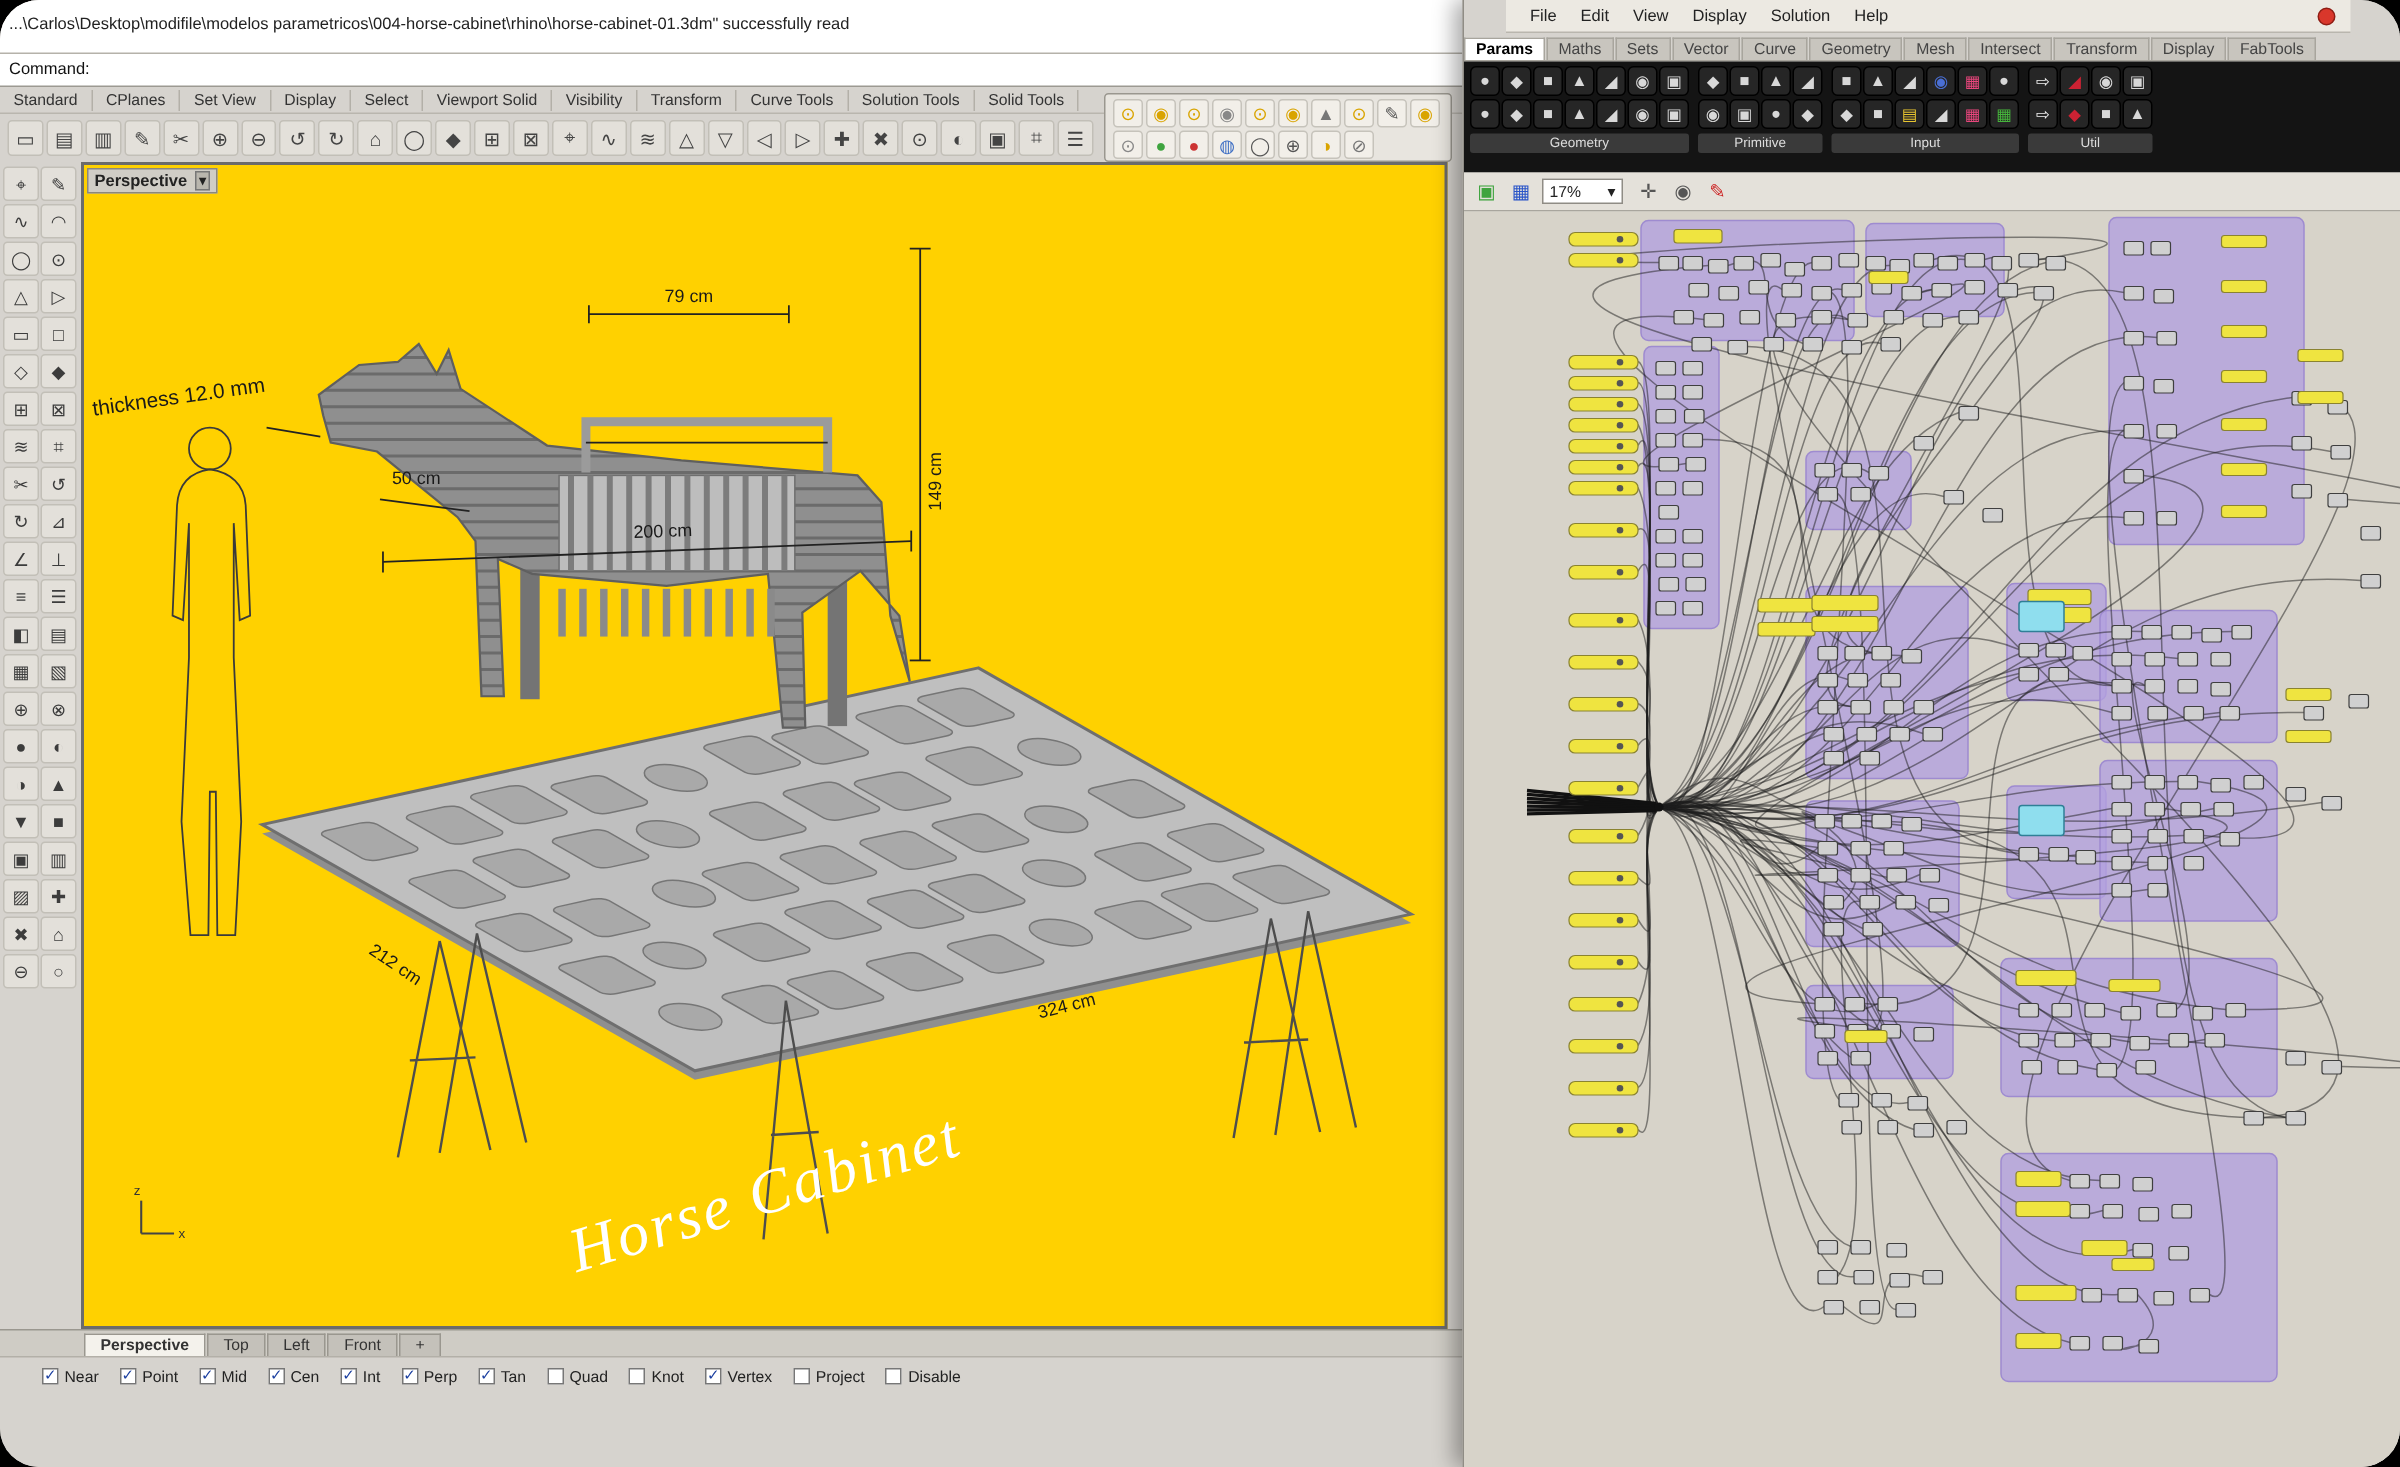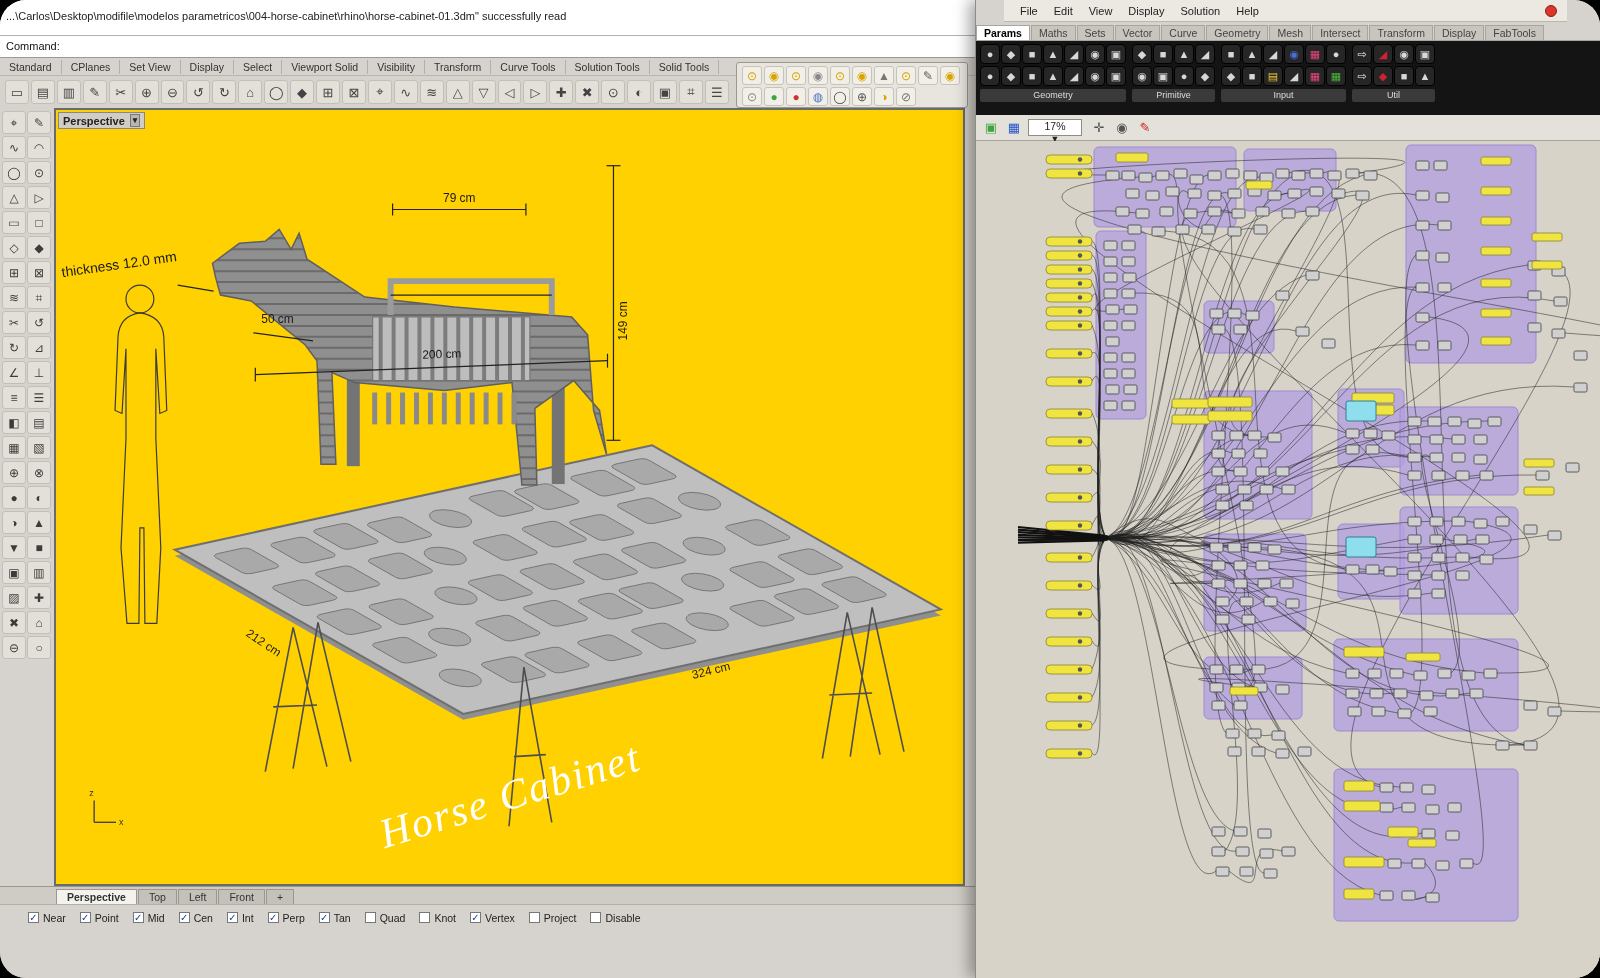--- a/index.html
+++ b/index.html
@@ -59,21 +59,21 @@
   .ggrid{display:grid;grid-auto-rows:21px;gap:1px;}
   .gicon{width:20px;height:20px;background:#262626;border:1px solid #000;border-radius:4px;color:#d8d8d8;
     display:flex;align-items:center;justify-content:center;font-size:11px;}
   .glab{height:13px;background:#3a3a3a;color:#ddd;font-size:9px;text-align:center;line-height:13px;margin-top:2px;
     border-radius:2px;}
   .ghtools{position:absolute;left:0;top:115px;width:625px;height:26px;background:#e4e1da;border-bottom:1px solid #a8a59d;
     display:flex;align-items:center;padding-left:6px;font-size:11px;}
   .gticon{width:18px;height:18px;margin-right:5px;display:inline-flex;align-items:center;justify-content:center;
     font-size:13px;border-radius:3px;}
   .zoombox{width:54px;height:17px;background:#fff;border:1px solid #8f8c85;display:flex;align-items:center;
-    justify-content:space-between;padding:0 4px;font-size:10.5px;color:#222;margin-right:8px;flex-direction:column;}
+    justify-content:space-between;padding:0 4px;font-size:10.5px;color:#222;margin-right:8px;}
   .ghcanvas{position:absolute;left:0;top:141px;width:625px;height:837px;background:#d7d3c9;}
   
   .grp{fill:#b2a0df;fill-opacity:.78;stroke:#9e8bd0;}
   .wires path{fill:none;stroke:#1e1e1e;stroke-opacity:.5;stroke-width:1;}
   .bundle{stroke:#111;stroke-width:2.2;}
   .comp{fill:#d0d0d0;stroke:#3f3f3f;stroke-width:.8;}
   .ybar{fill:#efe440;stroke:#8a8330;stroke-width:.8;}
   .knob{fill:#555;}
   .cyan{fill:#8fdeee;stroke:#2f7f96;}
   .sheet{fill:#bfbfbf;stroke:#6f6f6f;stroke-width:2;}

